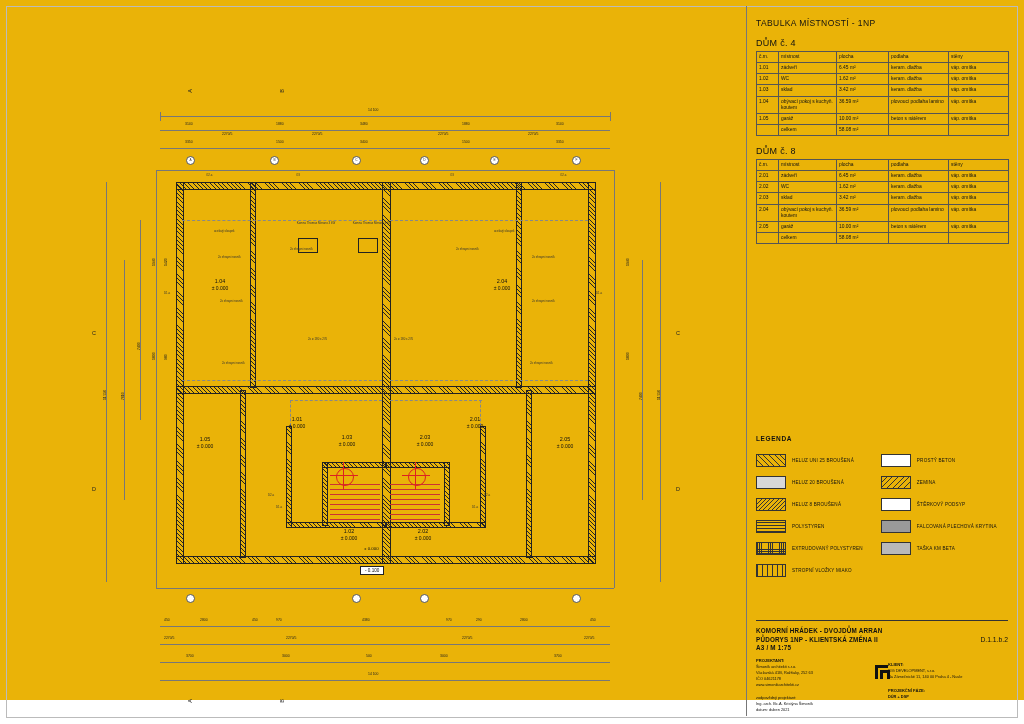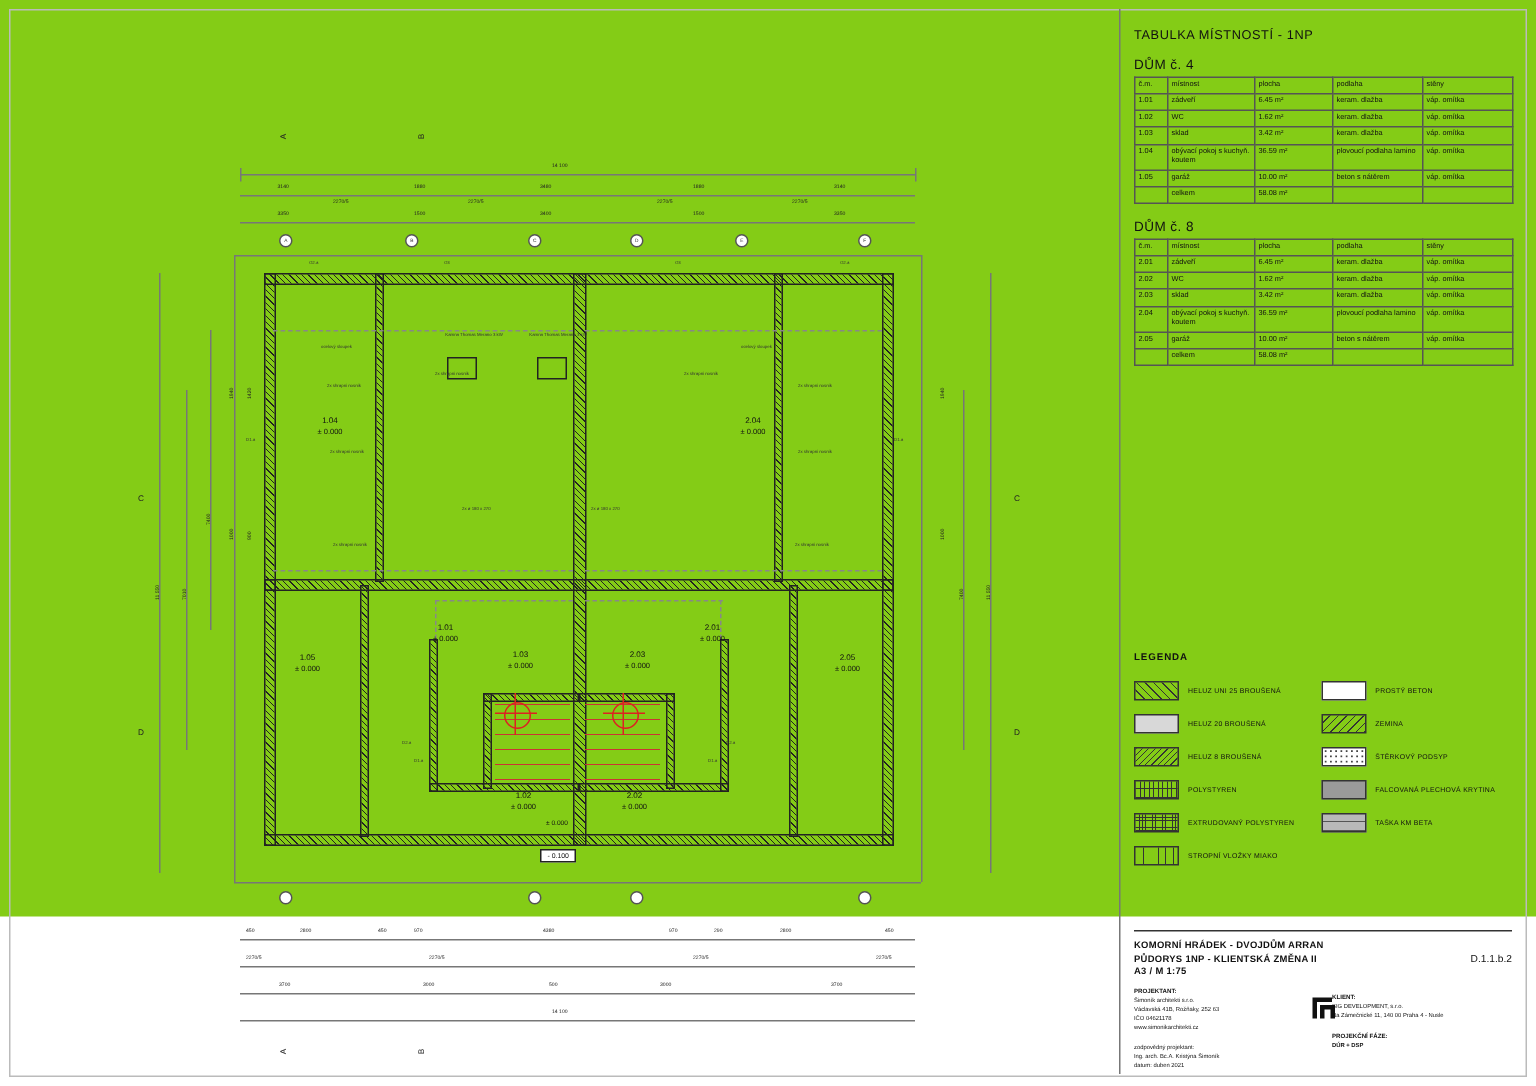--- a/index.html
+++ b/index.html
@@ -1,17 +1,17 @@
 <!DOCTYPE html>
 <html><head>
 <meta charset="utf-8">
 <style>
   html,body{margin:0;padding:0;background:#ffffff;}
   body{width:1024px;height:724px;position:relative;overflow:hidden;font-family:"Liberation Sans",sans-serif;color:#111;}
-  .page{position:absolute;left:0;top:0;width:1024px;height:611px;background:#84cc16;}
+  .page{position:absolute;left:0;top:0;width:1024px;height:700px;background:#eab308;}
   .frame{position:absolute;left:6px;top:6px;width:1010px;height:710px;border:1px solid #bbb;}
   .vdiv{position:absolute;left:746px;top:6px;width:1px;height:710px;background:#777;}
 
   
   .rt{position:absolute;left:756px;top:18px;width:252px;}
   .rt-title{font-size:8.5px;letter-spacing:.4px;}
   .house-title{font-size:9px;font-weight:400;margin:10px 0 3px 0;letter-spacing:.3px;}
   table.tab{border-collapse:collapse;width:252px;table-layout:fixed;}
   table.tab td,table.tab th{border:.6px solid #555;font-size:4.9px;padding:2px 2px;vertical-align:top;font-weight:400;text-align:left;line-height:1.25;}
   table.tab th{font-weight:400;}

